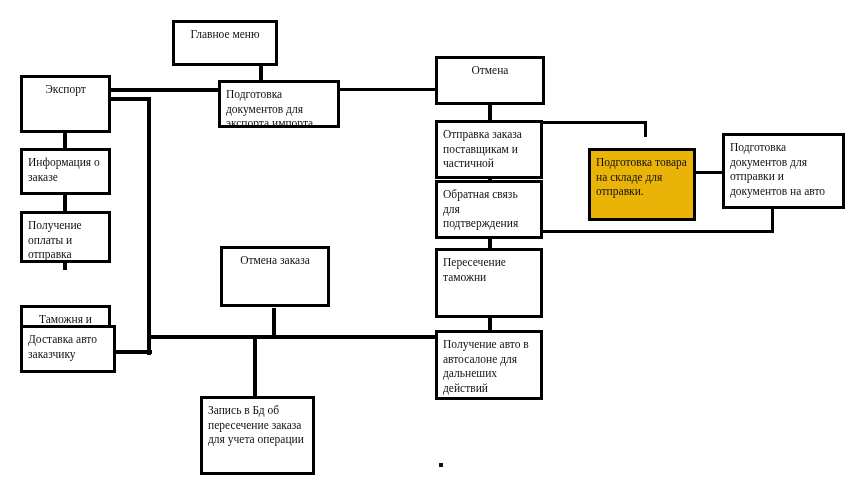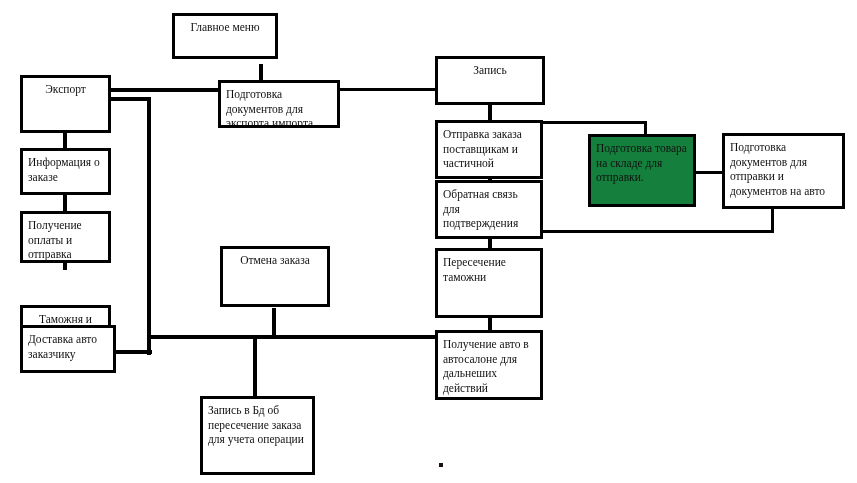--- a/index.html
+++ b/index.html
@@ -73,33 +73,33 @@
       <div class="edge" style="left: 488px; top: 176px; width: 4px; height: 7px; background: rgb(0, 0, 0);"></div>
       <div class="edge" style="left: 541px; top: 121px; width: 106px; height: 3px; background: rgb(0, 0, 0);"></div>
       <div class="edge" style="left: 644px; top: 121px; width: 3px; height: 16px; background: rgb(0, 0, 0);"></div>
       <div class="edge" style="left: 694px; top: 171px; width: 30px; height: 3px; background: rgb(0, 0, 0);"></div>
       <div class="edge" style="left: 771px; top: 206px; width: 3px; height: 27px; background: rgb(0, 0, 0);"></div>
       <div class="edge" style="left: 541px; top: 230px; width: 233px; height: 3px; background: rgb(0, 0, 0);"></div>
       <div class="edge" style="left: 488px; top: 236px; width: 4px; height: 14px; background: rgb(0, 0, 0);"></div>
       <div class="edge" style="left: 488px; top: 315px; width: 4px; height: 18px; background: rgb(0, 0, 0);"></div>
     </div>
   <div id="node-layer">
-      <div class="node center" style="left: 172px; top: 13px; width: 106px; height: 46px; background: rgb(255, 255, 255); border-color: rgb(0, 0, 0); padding-left: 40px;">
+      <div class="node center" style="left: 172px; top: 20px; width: 106px; height: 46px; background: rgb(255, 255, 255); border-color: rgb(0, 0, 0); padding-left: 40px;">
         <div class="txt" style="color: rgb(17, 17, 17);">Главное меню</div>
       </div>
       <div class="node center" style="left: 20px; top: 75px; width: 91px; height: 58px; background: rgb(255, 255, 255); border-color: rgb(0, 0, 0);">
         <div class="txt" style="color: rgb(17, 17, 17);">Экспорт</div>
       </div>
       <div class="node" style="left: 218px; top: 80px; width: 122px; height: 48px; background: rgb(255, 255, 255); border-color: rgb(0, 0, 0);">
         <div class="txt" style="color: rgb(17, 17, 17);">Подготовка
 документов для
 экспорта импорта</div>
       </div>
       <div class="node center" style="left: 435px; top: 56px; width: 110px; height: 49px; background: rgb(255, 255, 255); border-color: rgb(0, 0, 0);">
-        <div class="txt" style="color: rgb(17, 17, 17);">Запись</div>
+        <div class="txt" style="color: rgb(17, 17, 17);">Отмена</div>
       </div>
       <div class="node" style="left: 20px; top: 148px; width: 91px; height: 47px; background: rgb(255, 255, 255); border-color: rgb(0, 0, 0);">
         <div class="txt" style="color: rgb(17, 17, 17);">Информация о
 заказе</div>
       </div>
       <div class="node" style="left: 20px; top: 211px; width: 91px; height: 52px; background: rgb(255, 255, 255); border-color: rgb(0, 0, 0);">
         <div class="txt" style="color: rgb(17, 17, 17);">Получение
 оплаты и
 отправка</div>
       </div>
@@ -115,21 +115,21 @@
       <div class="node" style="left: 435px; top: 120px; width: 108px; height: 59px; background: rgb(255, 255, 255); border-color: rgb(0, 0, 0);">
         <div class="txt" style="color: rgb(17, 17, 17);">Отправка заказа
 поставщикам и
 частичной границы</div>
       </div>
       <div class="node" style="left: 435px; top: 180px; width: 108px; height: 59px; background: rgb(255, 255, 255); border-color: rgb(0, 0, 0);">
         <div class="txt" style="color: rgb(17, 17, 17);">Обратная связь для
 подтверждения
 товара на складе</div>
       </div>
-      <div class="node" style="left: 588px; top: 134px; width: 108px; height: 73px; background: #15803d; border-color: rgb(0, 0, 0);">
+      <div class="node" style="left: 588px; top: 148px; width: 108px; height: 73px; background: #eab308; border-color: rgb(0, 0, 0);">
         <div class="txt" style="color: rgb(17, 17, 17);">Подготовка товара
 на складе для
 отправки.</div>
       </div>
       <div class="node" style="left: 722px; top: 133px; width: 123px; height: 76px; background: rgb(255, 255, 255); border-color: rgb(0, 0, 0);">
         <div class="txt" style="color: rgb(17, 17, 17);">Подготовка
 документов для
 отправки и
 документов на авто</div>
       </div>

